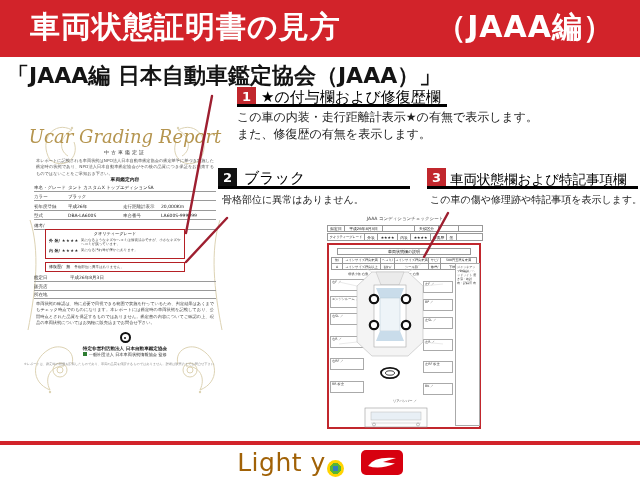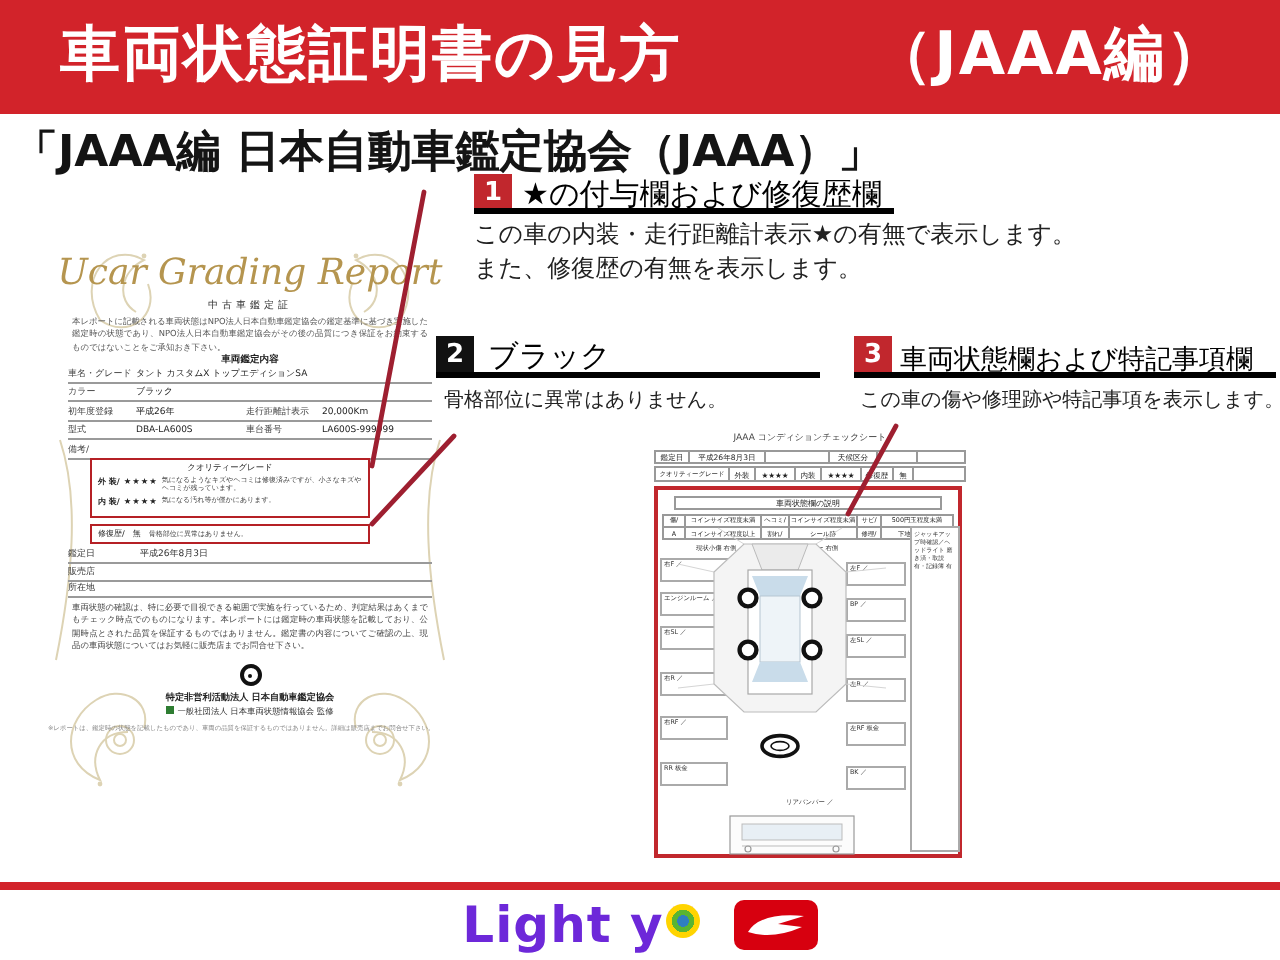--- a/index.html
+++ b/index.html
@@ -72,21 +72,21 @@
   .legend .trow { height:7px; }
   .legend .tc { font-size:3.2px; }
   .dbox { border:0.5px solid #aaa; font-size:3.2px; color:#333; padding:0.5px 1px; overflow:hidden; background:#fff; line-height:1.2; }
   .tlabel { font-size:3.2px; color:#333; white-space:nowrap; }
   .tallbox { left:455px; top:263px; width:25px; height:163px; border:0.5px solid #aaa; font-size:3px;
     color:#333; padding:1px; line-height:1.35; overflow:hidden; background:#fff; }
 
   
   .divider { left:0; top:441px; width:640px; height:3.5px; background:#d2232a; }
   .footer { left:0; top:446px; width:640px; height:32px; display:flex; align-items:center; justify-content:center; gap:16px; }
-  .brand { display:flex; align-items:flex-start; font-size:25px; font-weight:bold; color:#6d28d9; letter-spacing:0.5px; }
+  .brand { display:flex; align-items:flex-end; font-size:25px; font-weight:normal; color:#a16207; letter-spacing:0.5px; }
   .brand-o { width:17px; height:17px; border-radius:50%; margin:4px 1px 0 1px;
     background:radial-gradient(circle, #2f7fbf 0 24%, #59b531 24% 47%, #ffd400 47% 72%, #e8380d 72% 100%); }
   .d-text { font-size:20px; font-weight:bold; color:#d7000f; letter-spacing:0.5px; }
   .overlay { pointer-events:none; }
 </style>
 </head>
 <body>
 
 <div class="abs header-bar">
   <span>車両状態証明書の見方</span>

